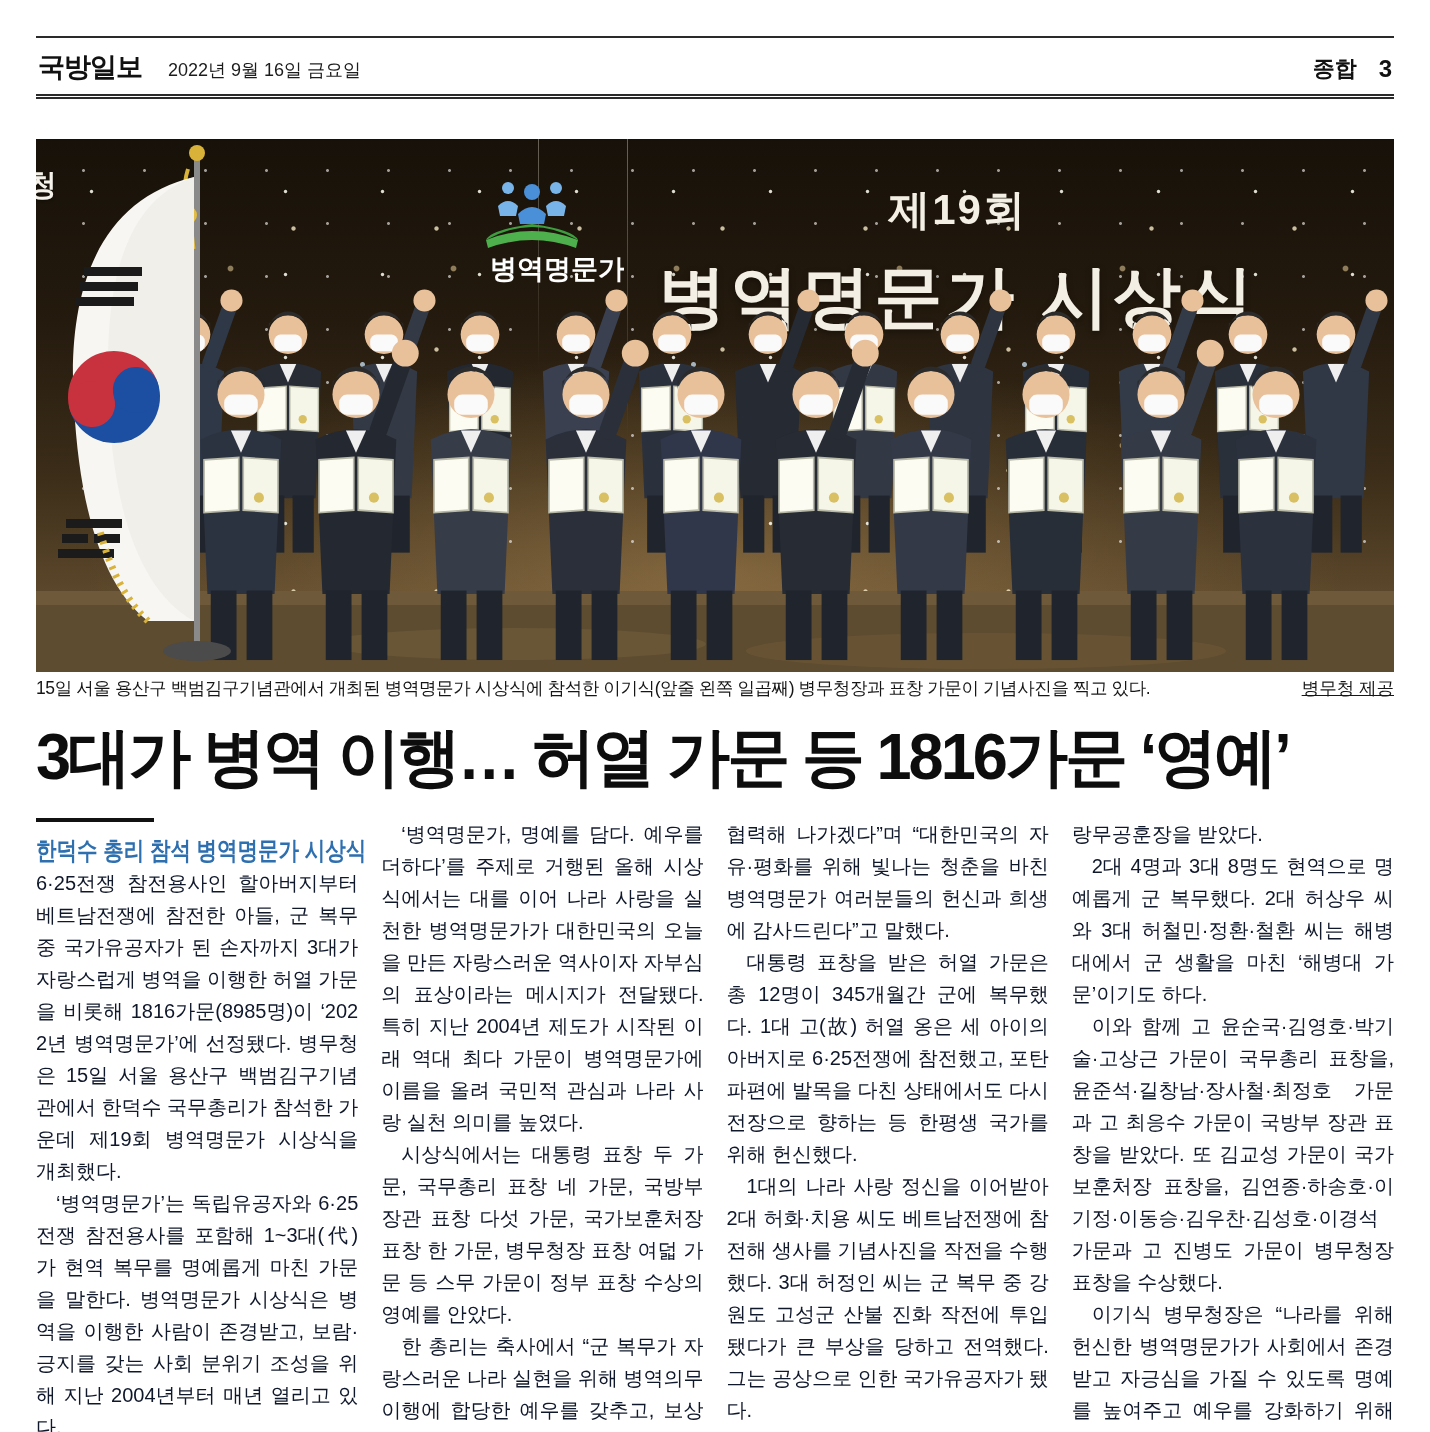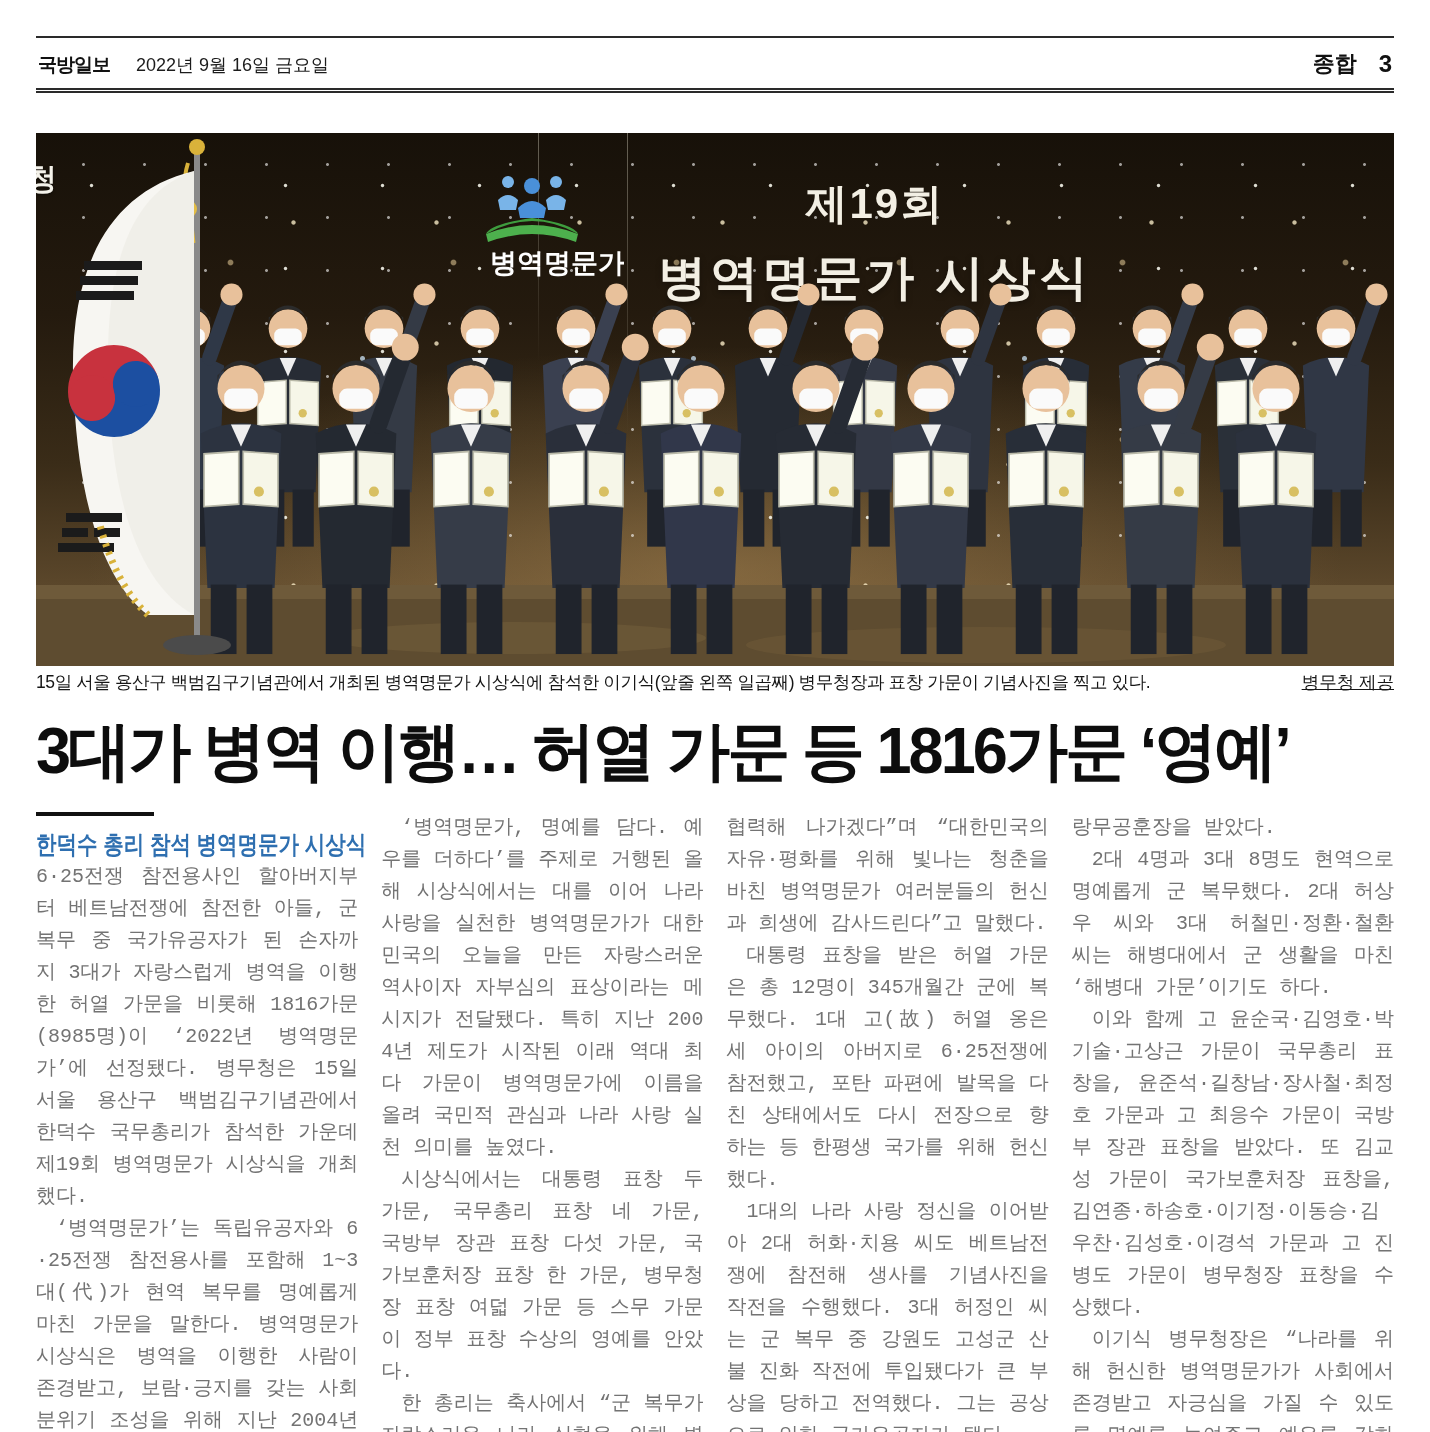--- a/index.html
+++ b/index.html
@@ -4,21 +4,21 @@
 <style>
   * { margin:0; padding:0; box-sizing:border-box; }
   html,body { width:1430px; height:1432px; background:#ffffff; overflow:hidden;
     font-family:"Liberation Sans", sans-serif; color:#111; }
   .page { width:1430px; height:1432px; padding:0 36px; position:relative; }
 
   
   .masthead-wrap { margin-top:36px; border-top:2px solid #2a2a2a; }
   .masthead { display:flex; align-items:baseline; justify-content:space-between; padding:11px 2px 9px 2px; }
   .mast-left { display:flex; align-items:baseline; gap:26px; }
-  .paper-name { font-size:19px; font-weight:800; letter-spacing:-1px; }
+  .paper-name { font-size:27px; font-weight:800; letter-spacing:-1px; }
   .paper-date { font-size:18px; color:#1c1c1c; }
   .mast-right { display:flex; align-items:center; gap:22px; }
   .section-name { font-size:22px; font-weight:700; }
   .page-number { font-size:24px; font-weight:700; }
   .mast-rule { height:5px; border-top:2px solid #2a2a2a; border-bottom:2px solid #2a2a2a; }
 
   
   .photo { position:relative; margin-top:40px; width:1358px; height:533px; overflow:hidden;
     background:
       radial-gradient(900px 320px at 50% 82%, rgba(195,155,95,.40), rgba(0,0,0,0) 70%),
@@ -33,21 +33,21 @@
       radial-gradient(circle, rgba(210,235,255,.8) 0 2px, rgba(0,0,0,0) 3px);
     background-size:97px 83px, 143px 121px, 61px 53px, 223px 177px, 331px 257px;
     background-position:7px 11px, 43px 29px, 17px 5px, 83px 41px, 161px 97px;
   }
   .light-string { position:absolute; top:0; width:1px; background:linear-gradient(180deg, rgba(255,250,230,.35), rgba(255,250,230,0)); }
   .partial-text { position:absolute; left:-9px; top:26px; color:#f4f2ea; font-size:30px; font-weight:700; text-shadow:0 1px 3px rgba(0,0,0,.5); }
 
   .stage-banner { position:absolute; left:33%; top:6.5%; display:flex; align-items:flex-start; gap:34px; }
   .banner-texts { display:flex; flex-direction:column; align-items:center;text-align:center; }
   .banner-edition { color:#f3efe4; font-size:42px; font-weight:800; letter-spacing:2px; margin-top:8px; }
-  .banner-title { color:#f3efe4; font-size:48px; font-weight:800; letter-spacing:4px; white-space:nowrap; margin-top:14px;
+  .banner-title { color:#f3efe4; font-size:68px; font-weight:800; letter-spacing:4px; white-space:nowrap; margin-top:14px;
     text-shadow:0 2px 6px rgba(0,0,0,.35); }
   .banner-logo { width:140px; }
   .logo-name { fill:#ffffff; font-size:27px; font-weight:800; }
 
   .photo-scene { position:absolute; inset:0; }
 
   
   .caption-row { width:1358px; display:flex; justify-content:space-between; align-items:baseline; padding-top:4px; }
   .caption { font-size:17.5px; color:#161616; letter-spacing:-0.4px; }
   .credit { font-size:17.5px; color:#161616;text-decoration:underline; }
@@ -56,22 +56,22 @@
   .headline { margin-top:22px; font-size:64px; font-weight:800; letter-spacing:-3px; line-height:1.1;
     white-space:nowrap; transform:scaleX(.985); transform-origin:0 50%; color:#0d0d0d; }
 
   
   .article { margin-top:26px; display:flex; gap:23px; width:1358px; }
   .col { flex:1 1 0; min-width:0; }
   .kicker-rule { width:118px; height:4px; background:#111; margin-bottom:12px; }
   .kicker { color:#2e6fb0; font-size:25px; font-weight:800; white-space:nowrap; transform:scaleX(.82); transform-origin:0 50%; }
   .deck { margin-top:16px; margin-bottom:24px; }
   .deck-line { font-size:28px; font-weight:800; line-height:1.72; white-space:nowrap; transform:scaleX(.76); transform-origin:0 50%; color:#0f0f0f; }
-  .body-text p { font-family:Liberation Mono, monospace; font-size:20px; line-height:1.6;
-    text-align:justify; word-break:break-all; color:#737373; }
+  .body-text p { font-family:Liberation Sans, sans-serif; font-size:20px; line-height:1.6;
+    text-align:justify; word-break:break-all; color:#0f172a; }
   .body-text p.indent { text-indent:1em; }
 </style>
 </head>
 <body>
 
 <div class="page">
 
   <div class="masthead-wrap">
     <div class="masthead">
       <div class="mast-left">

